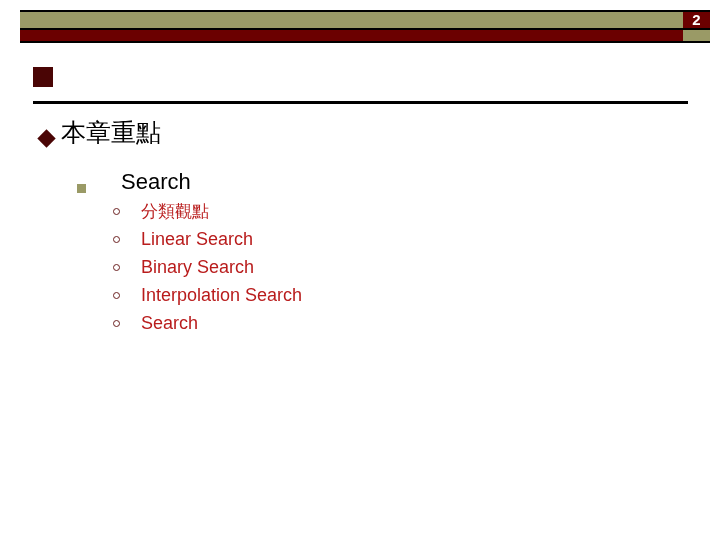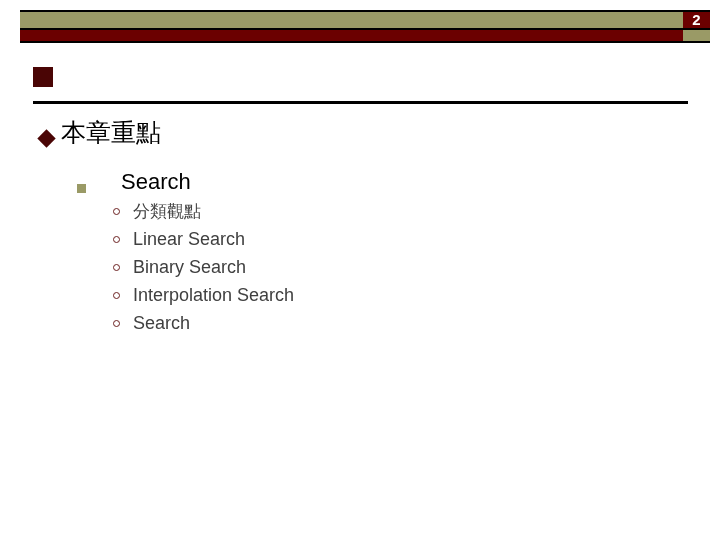--- a/index.html
+++ b/index.html
@@ -204,23 +204,24 @@
     height: 7px;
     border: 1.4px solid #6b2020;
     border-radius: 50%;
     background: transparent;
     margin-right: 13px;
     flex: 0 0 auto;
     box-sizing: border-box;
   }
   .lvl3-text {
     font-size: 18px;
-    color: #404040;
-    line-height: 1;
-    white-space: nowrap;
+    color: #b91c1c;
+    line-height: 1;
+    white-space: nowrap;
+    margin-left: 8px;
   }
   .lvl3-text.cjk {
     font-family: "DejaVu Sans", "Liberation Sans", sans-serif;
     font-size: 17px;
   }
 </style>
 </head>
 <body>
 
 <div class="slide">

